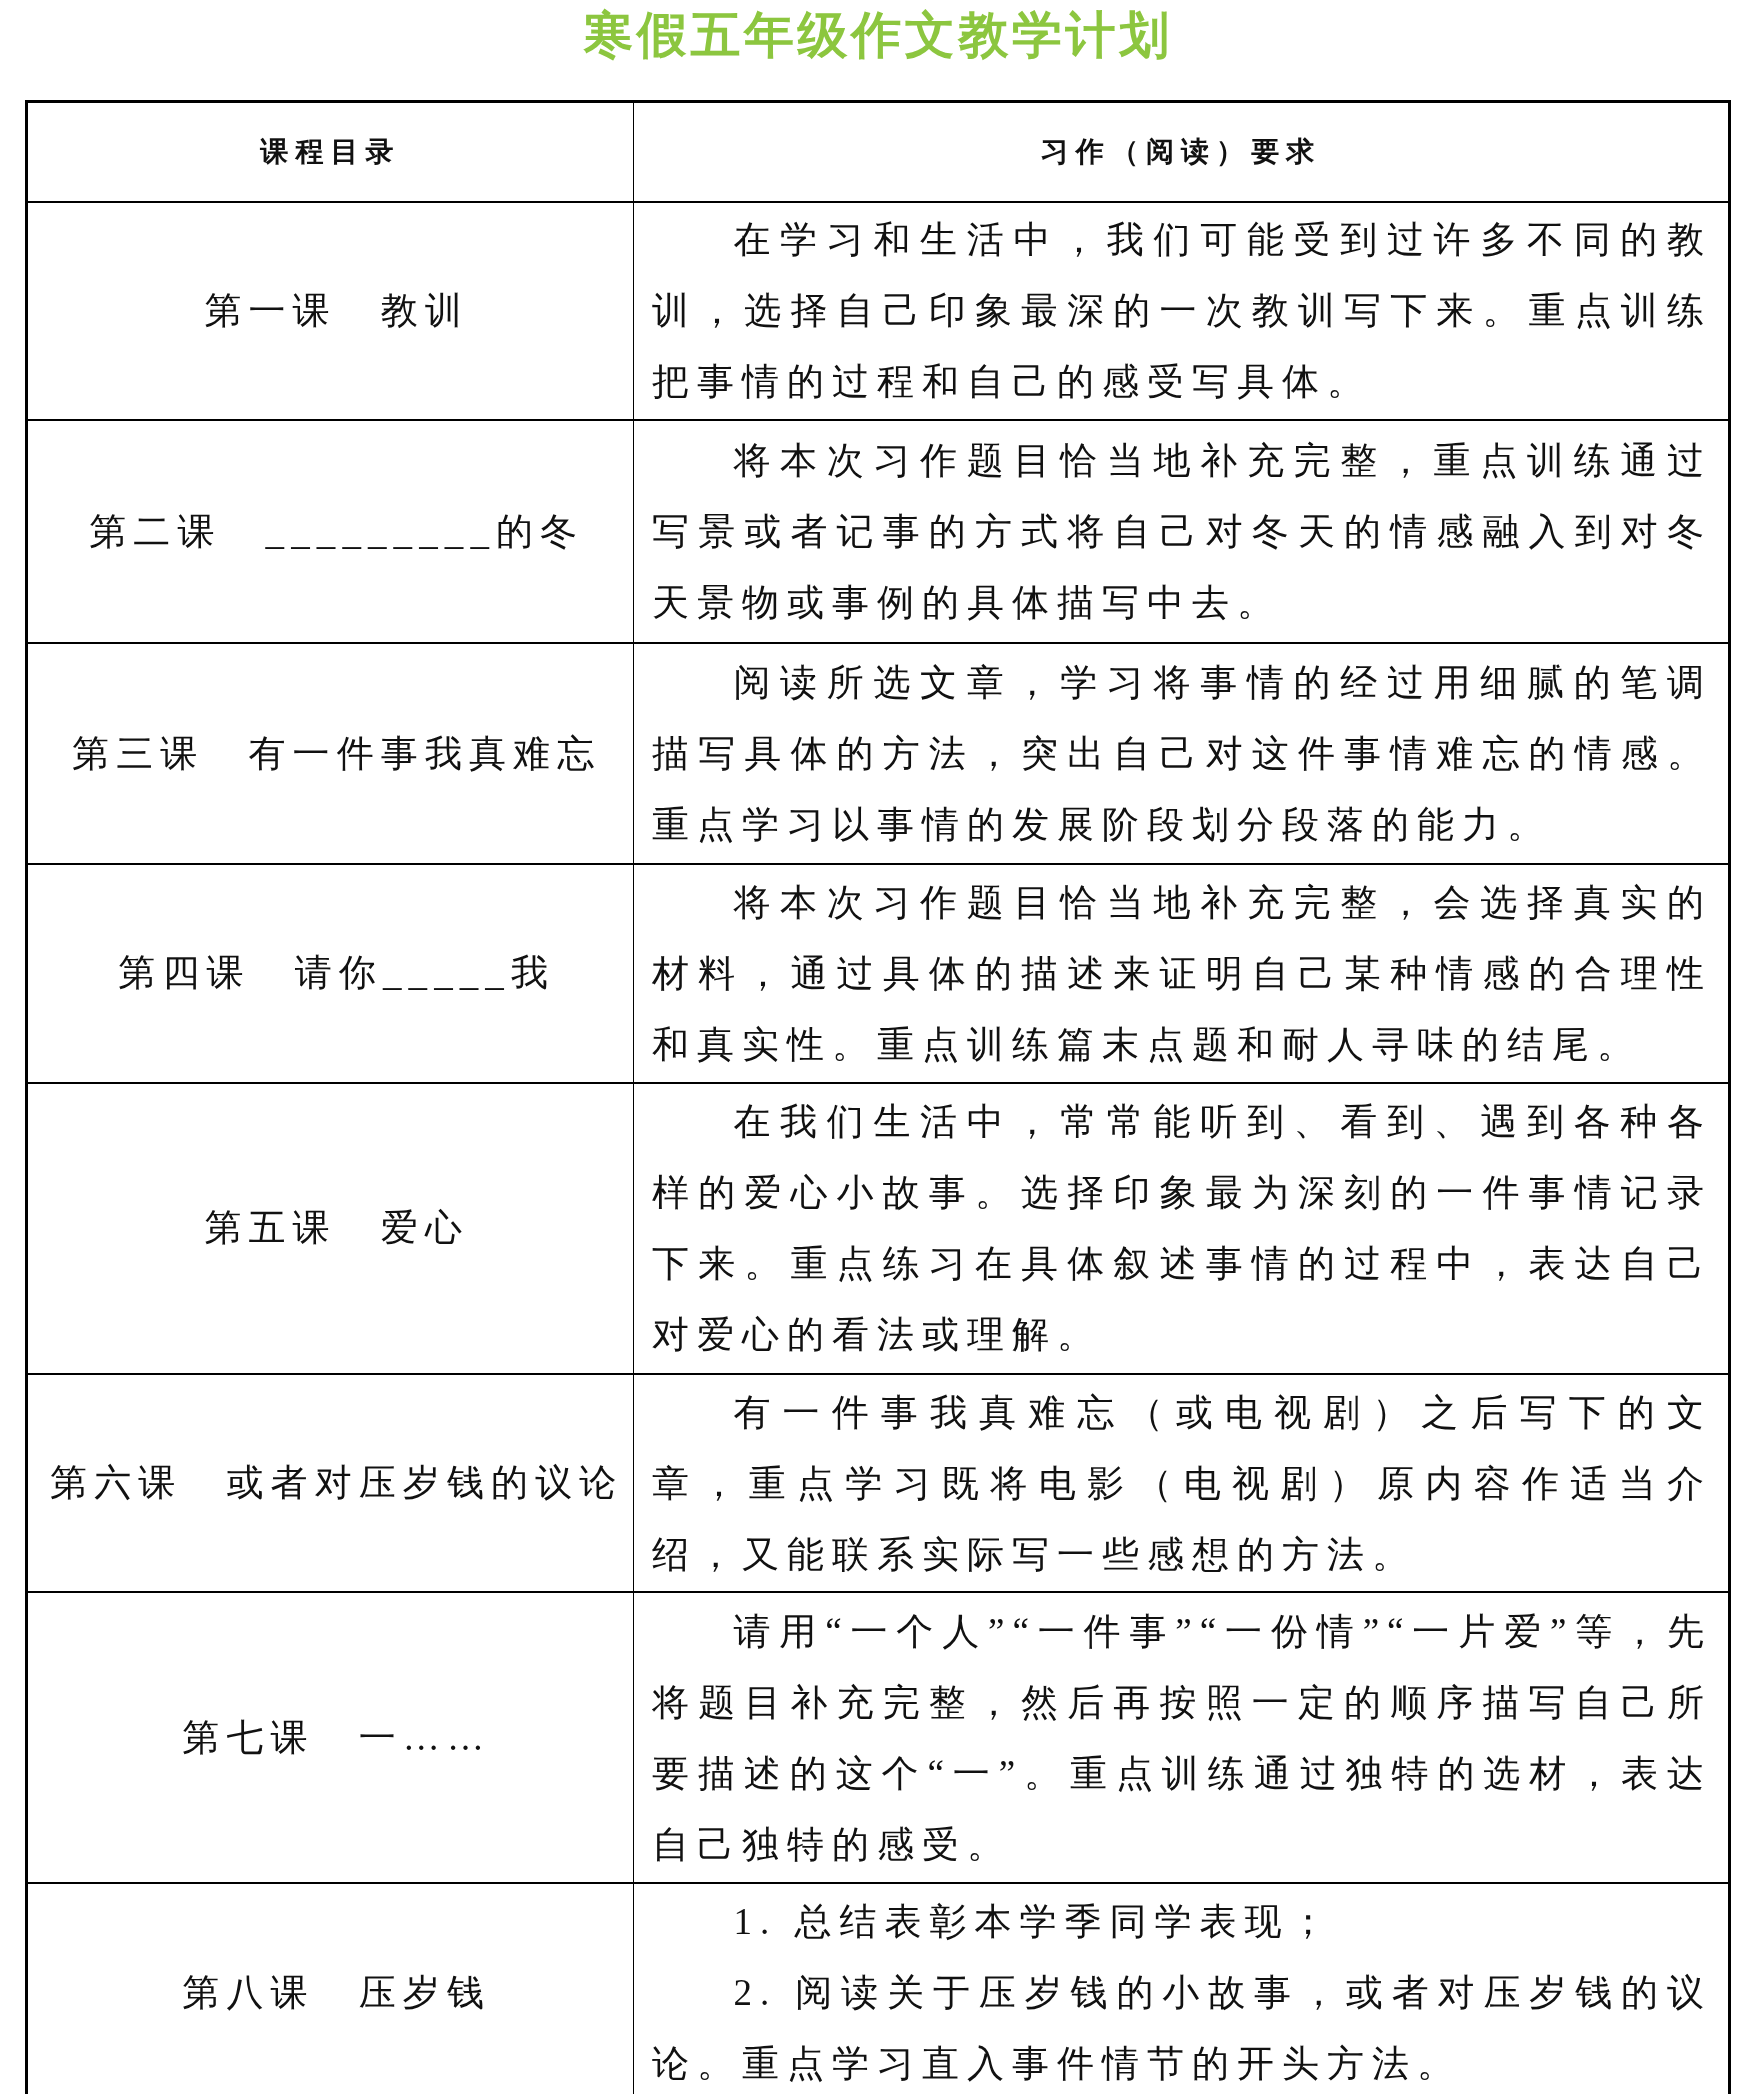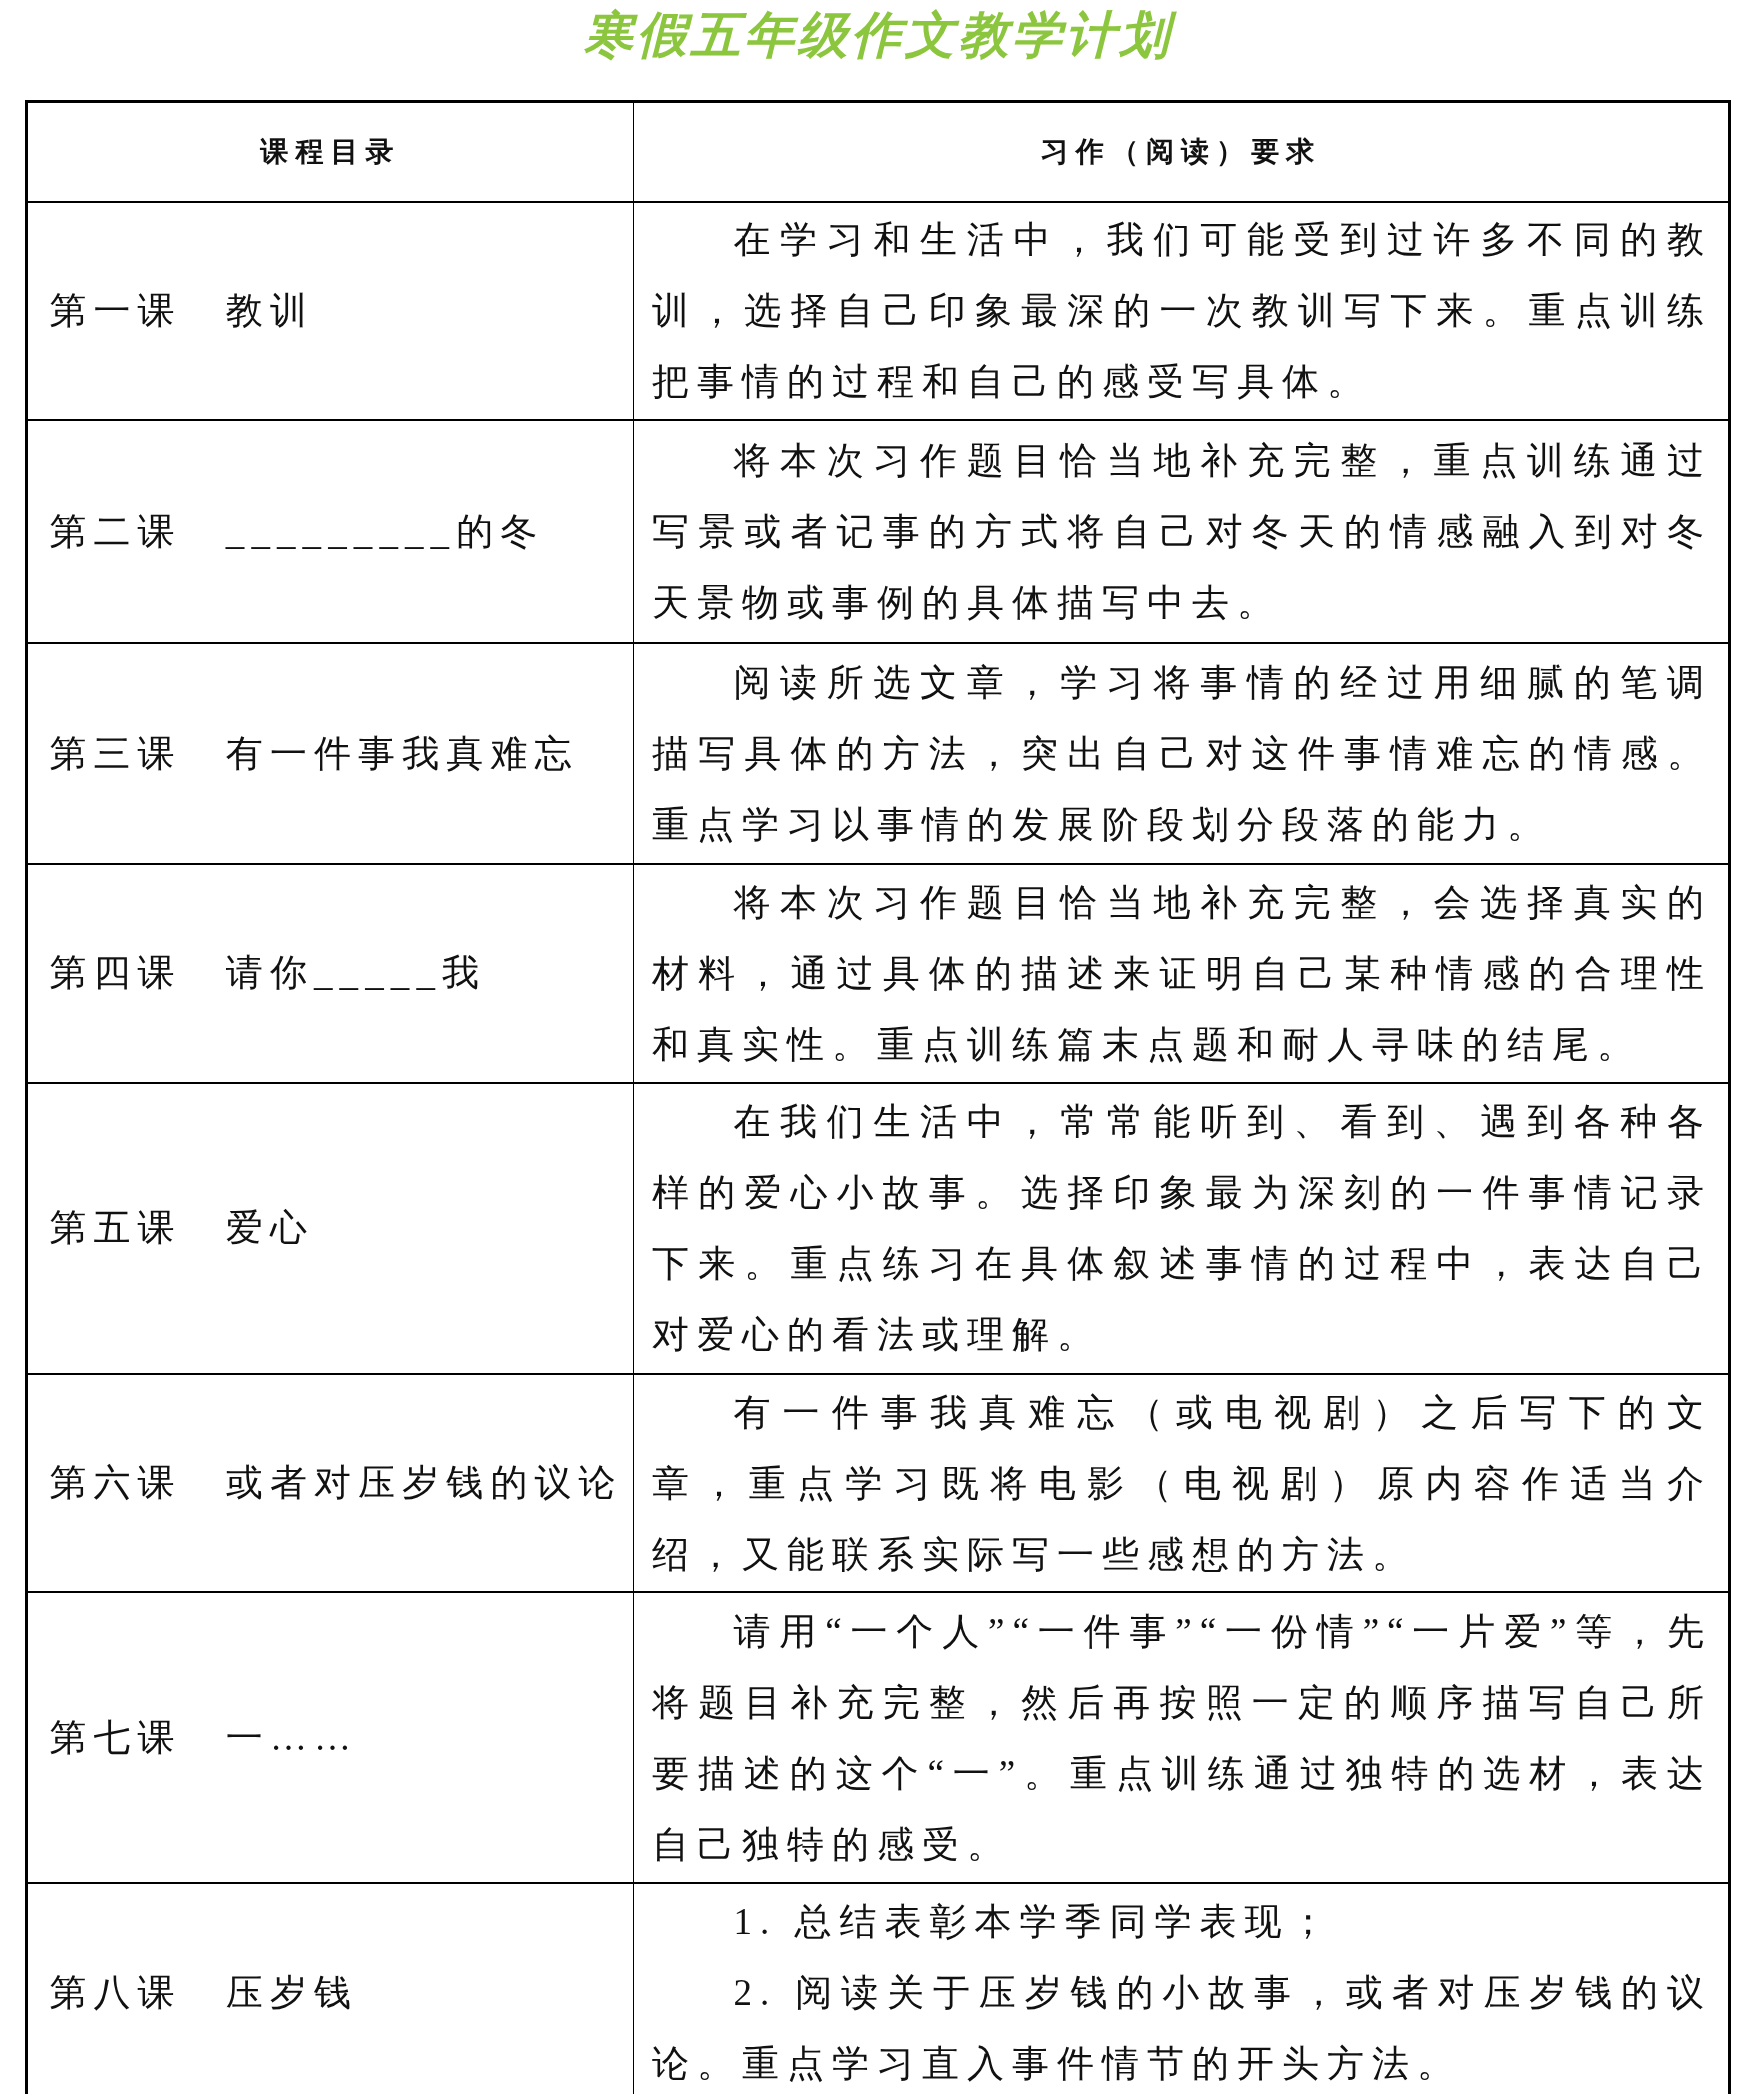--- a/index.html
+++ b/index.html
@@ -40,20 +40,21 @@
     font-size: 28px;
     font-weight: bold;
     letter-spacing: 7.1px;
     text-align: center;
   }
   td.course-cell {
     font-size: 37px;
     letter-spacing: 7.1px;
     padding: 0 9px 0 21.4px;
     white-space: nowrap;
+    text-align: center;
   }
   td.requirement-cell {
     font-size: 37px;
     letter-spacing: 8px;
     line-height: 71px;
     padding: 1.8px 16px 1.8px 18px;
     text-align: justify;
   }
   td.requirement-cell p {
     margin: 0;
@@ -65,21 +66,21 @@
   tbody tr:nth-child(3) { height: 221px; }
   tbody tr:nth-child(4) { height: 207px; }
   tbody tr:nth-child(5) { height: 291px; }
   tbody tr:nth-child(6) { height: 214px; }
   tbody tr:nth-child(7) { height: 291px; }
   tbody tr:nth-child(8) { height: 207px; }
 </style>
 </head>
 <body>
 
-<h1 class="doc-title" style="color: rgb(140, 198, 63); font-style: italic;">寒假五年级作文教学计划</h1>
+<h1 class="doc-title" style="color: rgb(140, 198, 63);">寒假五年级作文教学计划</h1>
 
 <table class="plan">
   <colgroup>
     <col class="col-course">
     <col class="col-requirement">
   </colgroup>
   <thead>
     <tr>
       <th>课程目录</th>
       <th>习作（阅读）要求</th>

